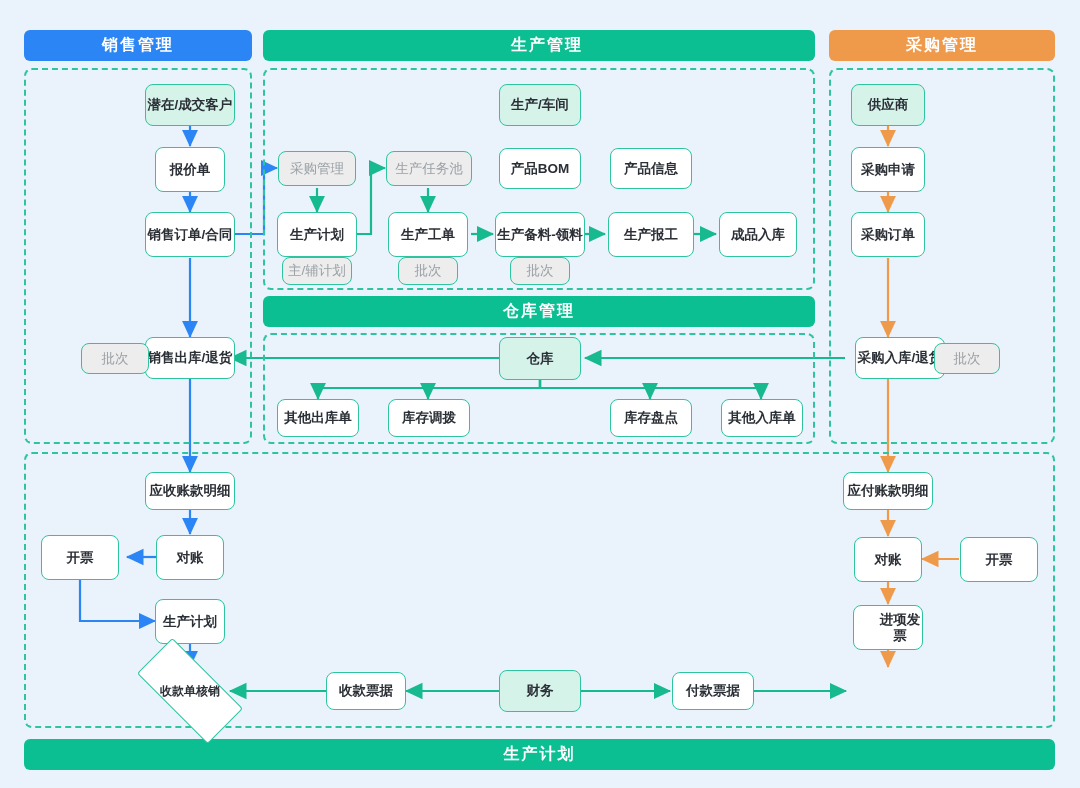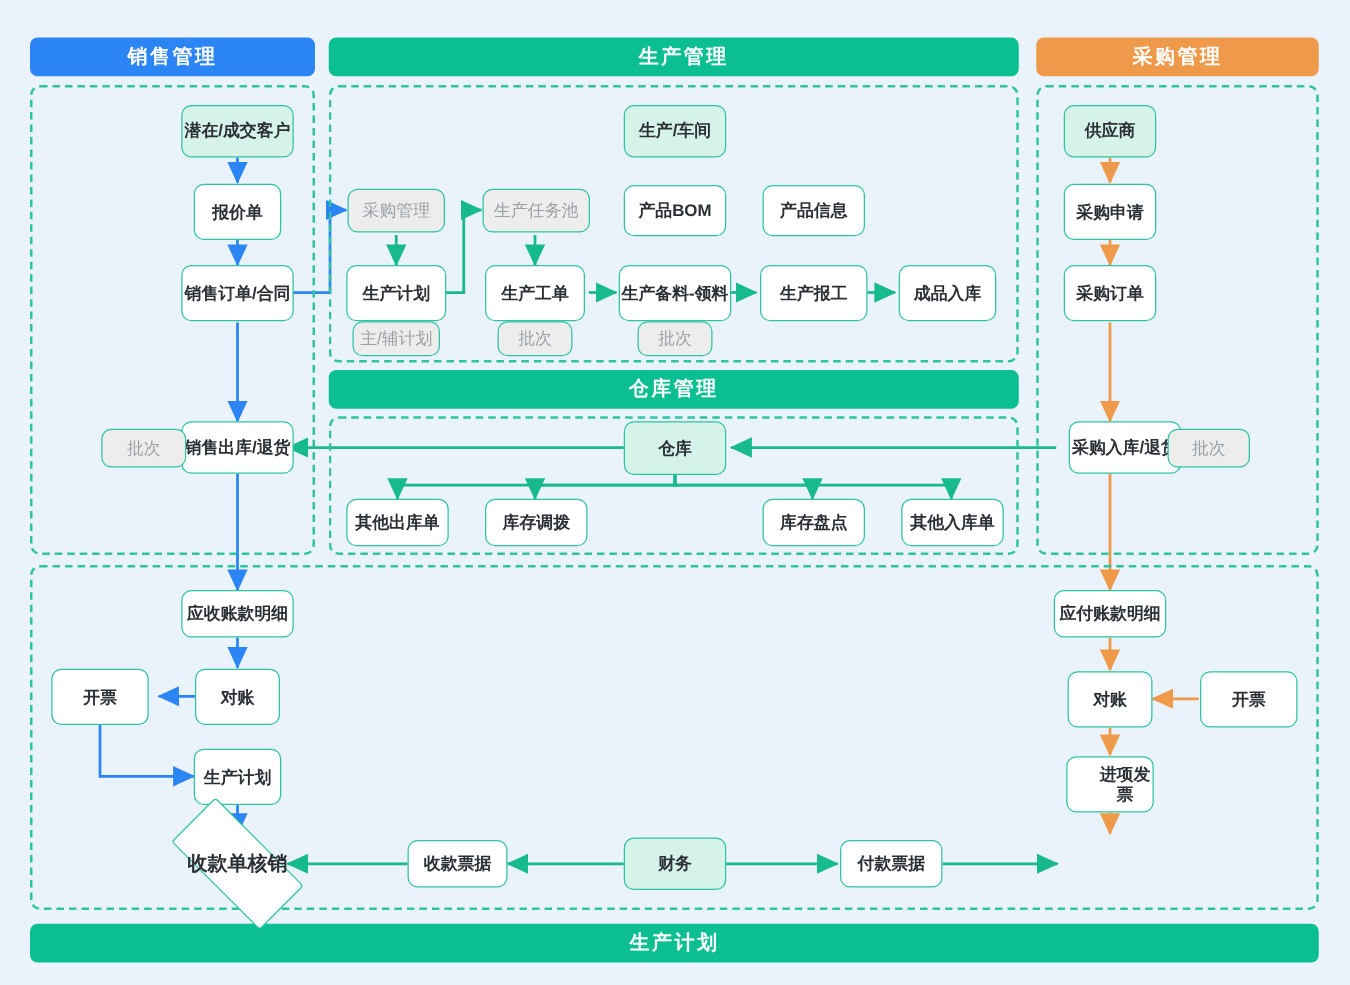--- a/index.html
+++ b/index.html
@@ -66,21 +66,21 @@
   }
   .diamond .dshape{
     position:absolute;inset:0;
     background:#ffffff;
     border:1.5px solid #2ec4a0;
     transform:rotate(45deg);
     border-radius:3px;
   }
   .diamond .dlabel{
     position:relative;
-    font-size:16px;font-weight:bold;color:#2b2f36;
+    font-size:12px;font-weight:bold;color:#2b2f36;
     white-space:nowrap;
   }
 
   
   #wires{position:absolute;left:0;top:0;width:1080px;height:788px;pointer-events:none;}
 </style>
 </head>
 <body>
 
 <div id="stage">

